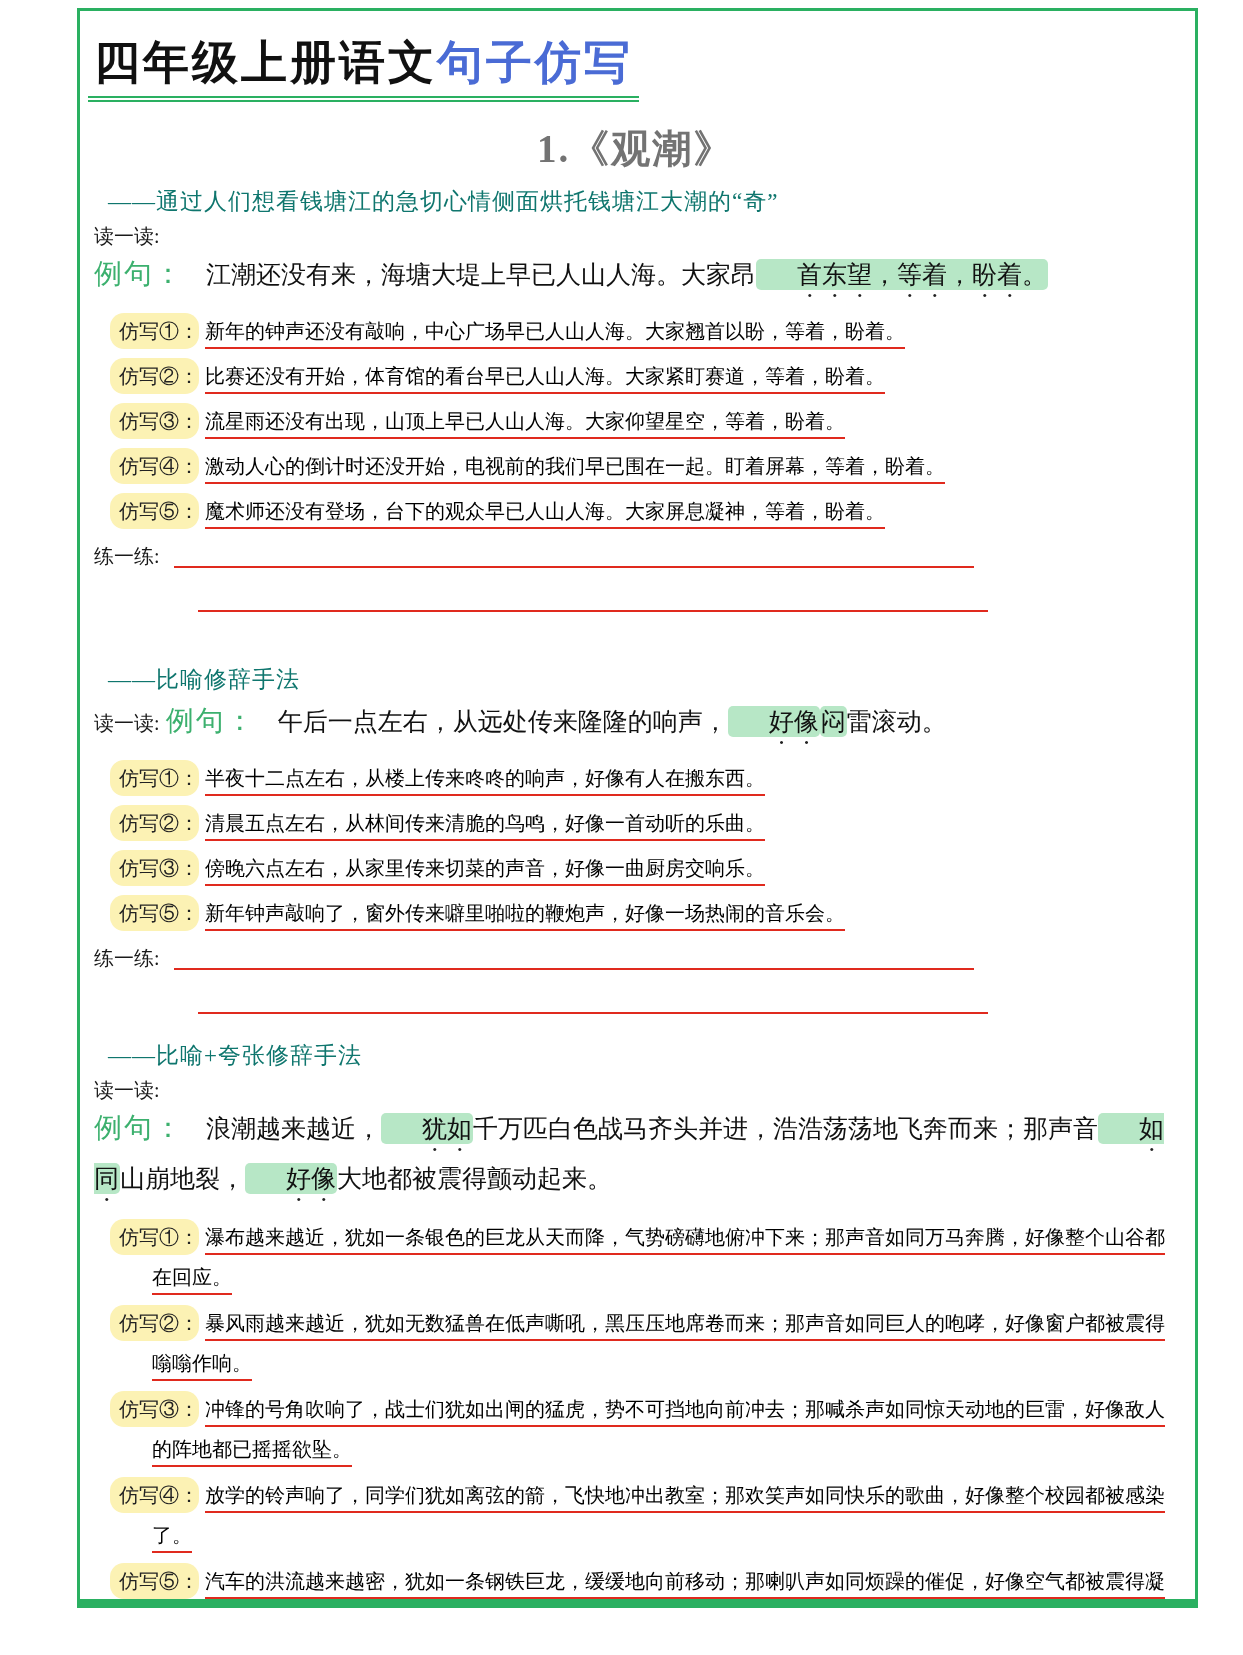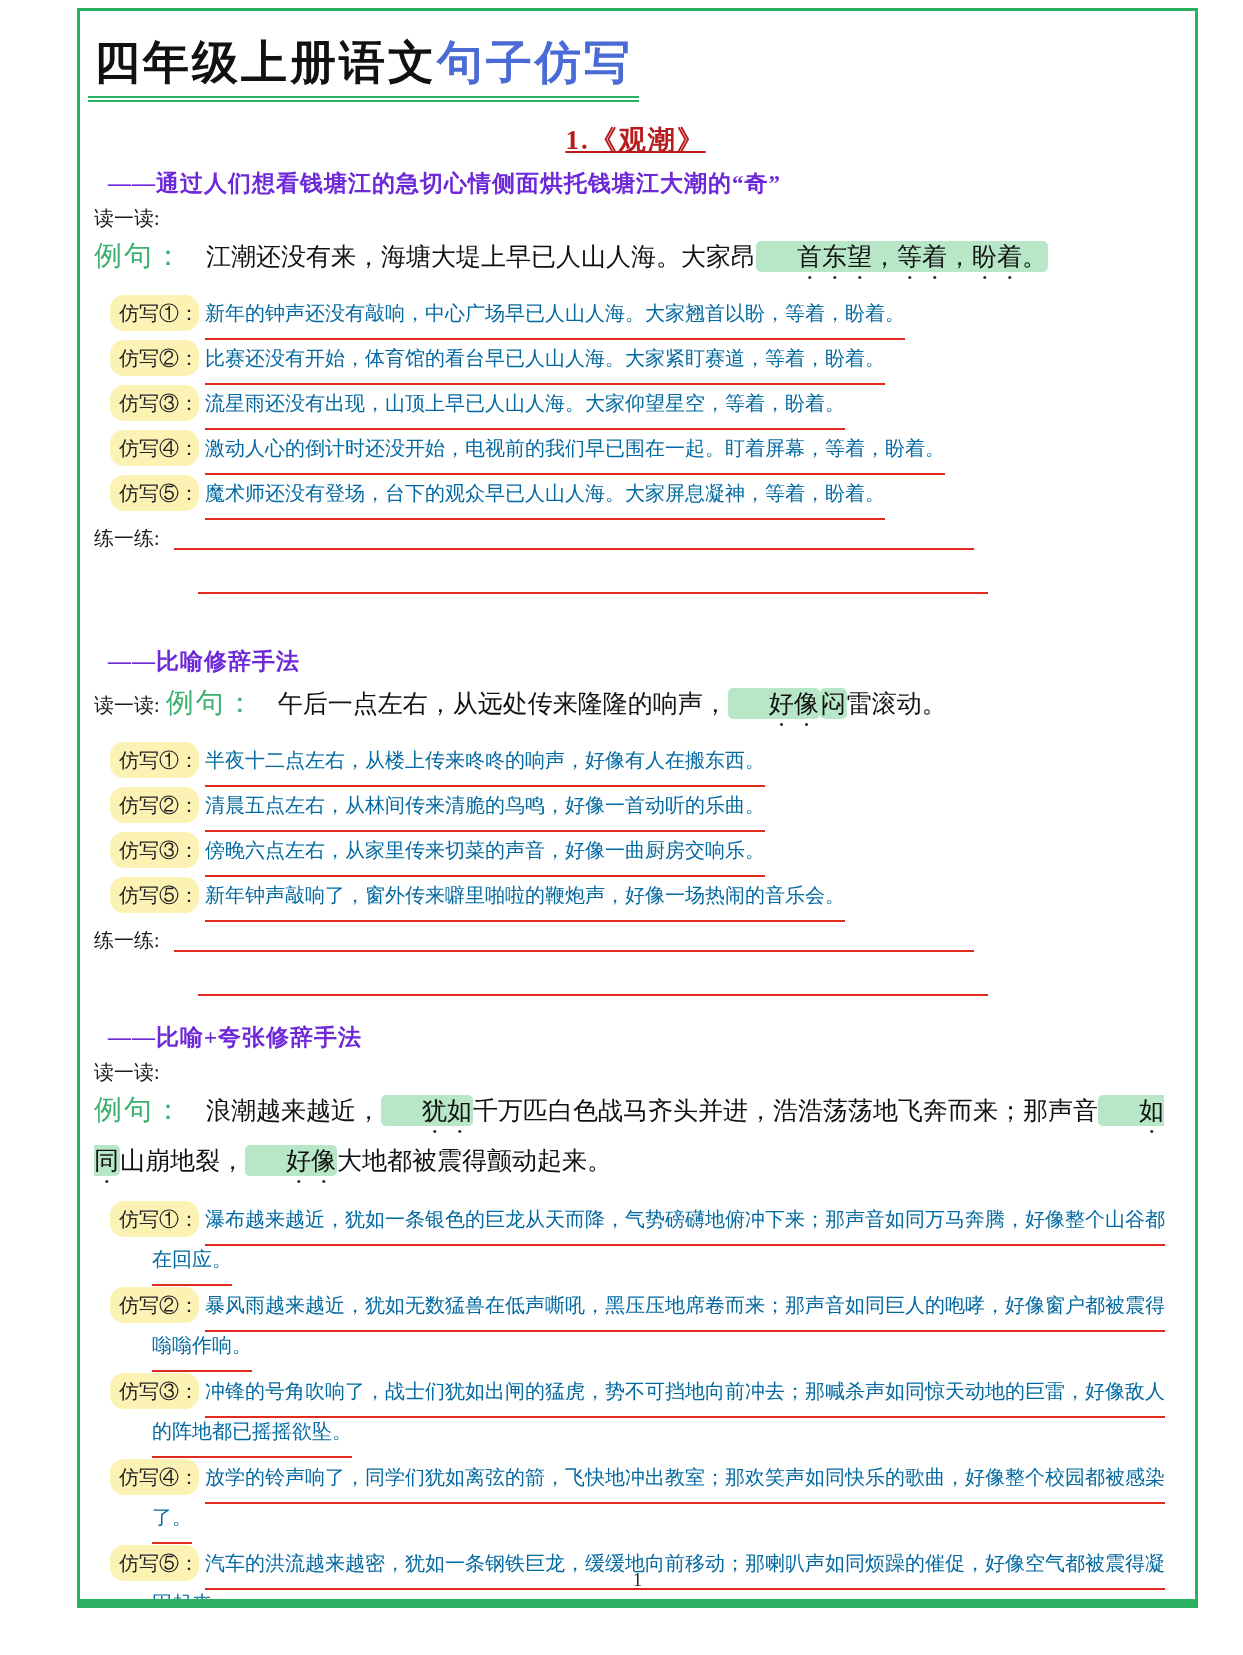--- a/index.html
+++ b/index.html
@@ -16,26 +16,26 @@
   }
   
   .title-wrap{text-align:left;margin-top:8px;}
   .title-underline{
     display:inline-block;border-bottom:6px double #2ab061;padding:0 6px 6px 6px;
     font-weight:900;font-size:46px;letter-spacing:3px;line-height:1.15;
   }
   .title-black{color:#111;}
   .title-blue{color:#4a6bd5;}
   .lesson-title{
-    text-align:center;color:#b91c1c;font-size:27px;font-weight:600;
-    margin:20px 0 4px 0;letter-spacing:2px;text-decoration:underline;
+    text-align:center;color:#737373;font-size:39px;font-weight:600;
+    margin:20px 0 4px 0;letter-spacing:2px;
   }
   
   .sec-heading{
-    color:#6d28d9;font-weight:bold;font-size:23px;margin:10px 0 4px 20px;
+    color:#0f766e;font-weight:normal;font-size:23px;margin:10px 0 4px 20px;
     letter-spacing:1px;
   }
   .sec-heading.gap-lg{margin-top:52px;}
   .sec-heading.gap-md{margin-top:26px;}
   .read-label{font-size:20px;margin:6px 0 2px 6px;}
   .ex-row{margin:2px 0 10px 6px;font-size:25px;line-height:44px;}
   .ex-label{color:#3cb06e;font-size:28px;letter-spacing:2px;margin-right:22px;}
   .ex-text{color:#111;}
   .hl-green{background:#b7e7c6;border-radius:5px;padding:2px 1px;}
   .dots{
@@ -49,21 +49,21 @@
   .fx{
     margin:0 0 9px 22px;padding-left:42px;text-indent:-42px;
     font-size:20px;line-height:36px;
   }
   .fx.two-line{line-height:40px;margin-bottom:6px;}
   .fx-label{
     background:#fcf2b4;border-radius:14px;padding:7px 0 7px 9px;
     font-size:20px;color:#222;
   }
   .fx-text{
-    border-bottom:2px solid #e02a1e;padding-bottom:14px;margin-left:6px;color:#0369a1;
+    border-bottom:2px solid #e02a1e;padding-bottom:5px;margin-left:6px;color:#000000;
   }
   
   .practice{margin:14px 0 0 6px;font-size:20px;}
   .practice-row{display:flex;align-items:flex-end;}
   .practice-label{flex:0 0 auto;}
   .pline{border-top:2px solid #e02a1e;height:0;flex:0 0 auto;margin:0 0 2px 14px;}
   .pline.second{margin:40px 0 0 104px;}
   .w1{width:800px;}
   .w2{width:790px;}
   

